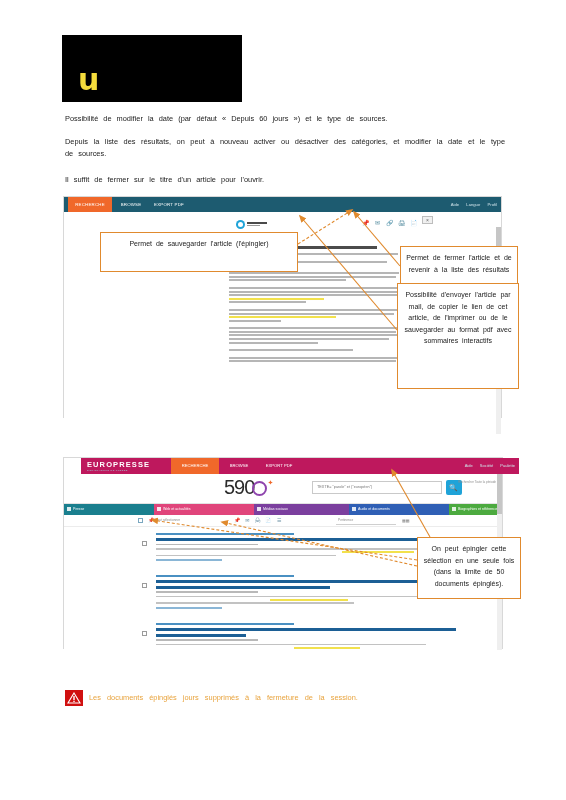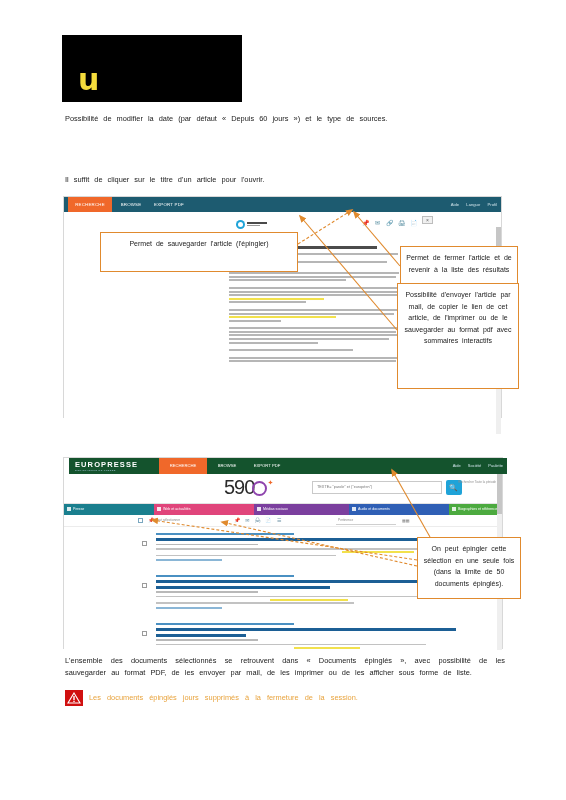--- a/index.html
+++ b/index.html
@@ -126,21 +126,21 @@
   }
   .arrow-svg{ position:absolute; left:0; top:0; width:566px; height:800px; pointer-events:none; z-index:20; }
 
   #c1{ left:100px; top:232px; width:198px; height:40px; }
   #c2{ left:400px; top:246px; width:118px; height:42px; }
   #c3{ left:397px; top:283px; width:122px; height:106px; }
   #c4{ left:417px; top:537px; width:104px; height:62px; }
 
   
   #shot2{ left:63px; top:457px; width:440px; height:192px; border:1px solid #d8d8d8; }
-  .s2-topbar{ position:absolute; left:5px; top:0; width:100%; height:16px; background:#14532d; }
+  .s2-topbar{ position:absolute; left:17px; top:0; width:100%; height:16px; background:#be185d; }
   .s2-brand{
     position:absolute; left:6px; top:2px;
     font-size:7.5px; font-weight:bold; letter-spacing:1.1px; color:#fff;
     font-family:"Liberation Sans", sans-serif;
   }
   .s2-brand small{ display:block; font-size:2.4px; letter-spacing:.4px; font-weight:normal; color:#9fc3d2; }
   .s2-tab{
     position:absolute; top:0; height:16px; line-height:16px;
     font-size:4.2px; color:#fff; text-align:center; white-space:nowrap; overflow:hidden;
   }
@@ -215,22 +215,22 @@
 </head>
 <body>
 
 <div class="page">
 
   <div class="logo-box">
     <div class="logo-glyph">u</div>
   </div>
 
   <div class="para" id="p1">Possibilité de modifier la date (par défaut « Depuis 60 jours ») et le type de sources.</div>
-  <div class="para" id="p3">Il suffit de cliquer sur le titre d'un article pour l'ouvrir.</div>
-  <div class="para" id="p5">L'ensemble des documents sélectionnés se retrouvent dans « Documents épinglés », avec possibilité de les sauvegarder au format PDF, de les envoyer par mail, de les imprimer ou de les afficher sous forme de liste.</div>
+  <div class="para" id="p2">Depuis la liste des résultats, on peut à nouveau activer ou désactiver des catégories, et modifier la date et le type de sources.</div>
+  <div class="para" id="p3">Il suffit de fermer sur le titre d'un article pour l'ouvrir.</div>
 
   <div class="warn-row">
     <div class="warn-icon">
       <svg width="14" height="12" viewBox="0 0 14 12" aria-hidden="true">
         <polygon points="7,1 13,11 1,11" fill="#d01010" stroke="#ffffff" stroke-width="1.1"></polygon>
         <rect x="6.3" y="4" width="1.4" height="4" fill="#ffffff"></rect>
         <rect x="6.3" y="8.7" width="1.4" height="1.3" fill="#ffffff"></rect>
       </svg>
     </div>
     <div class="warn-text">Les documents épinglés jours supprimés à la fermeture de la session.</div>

